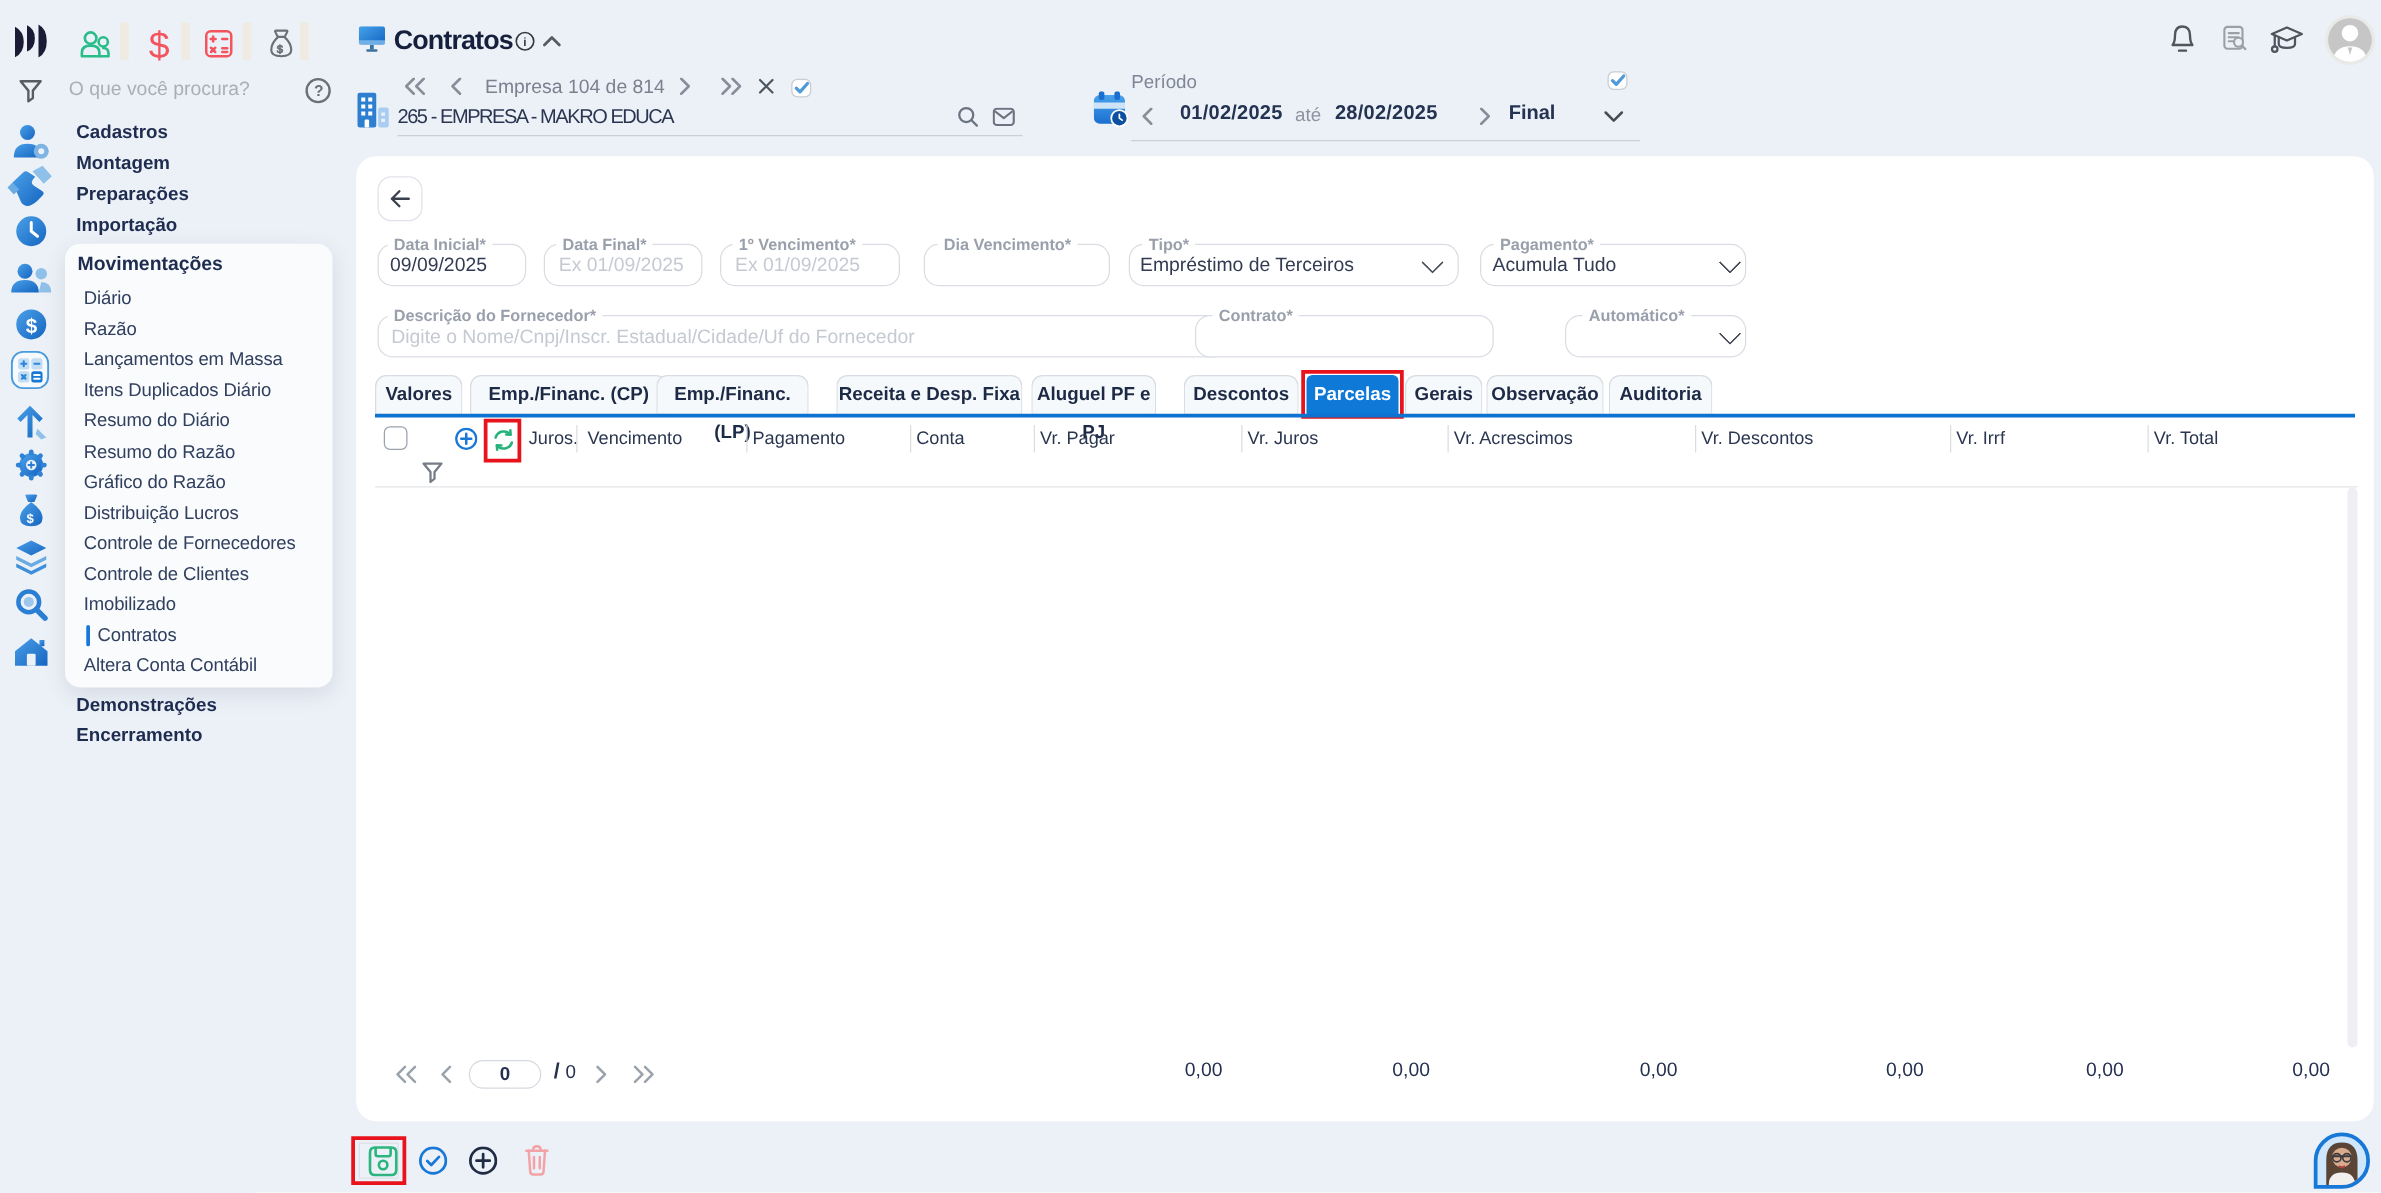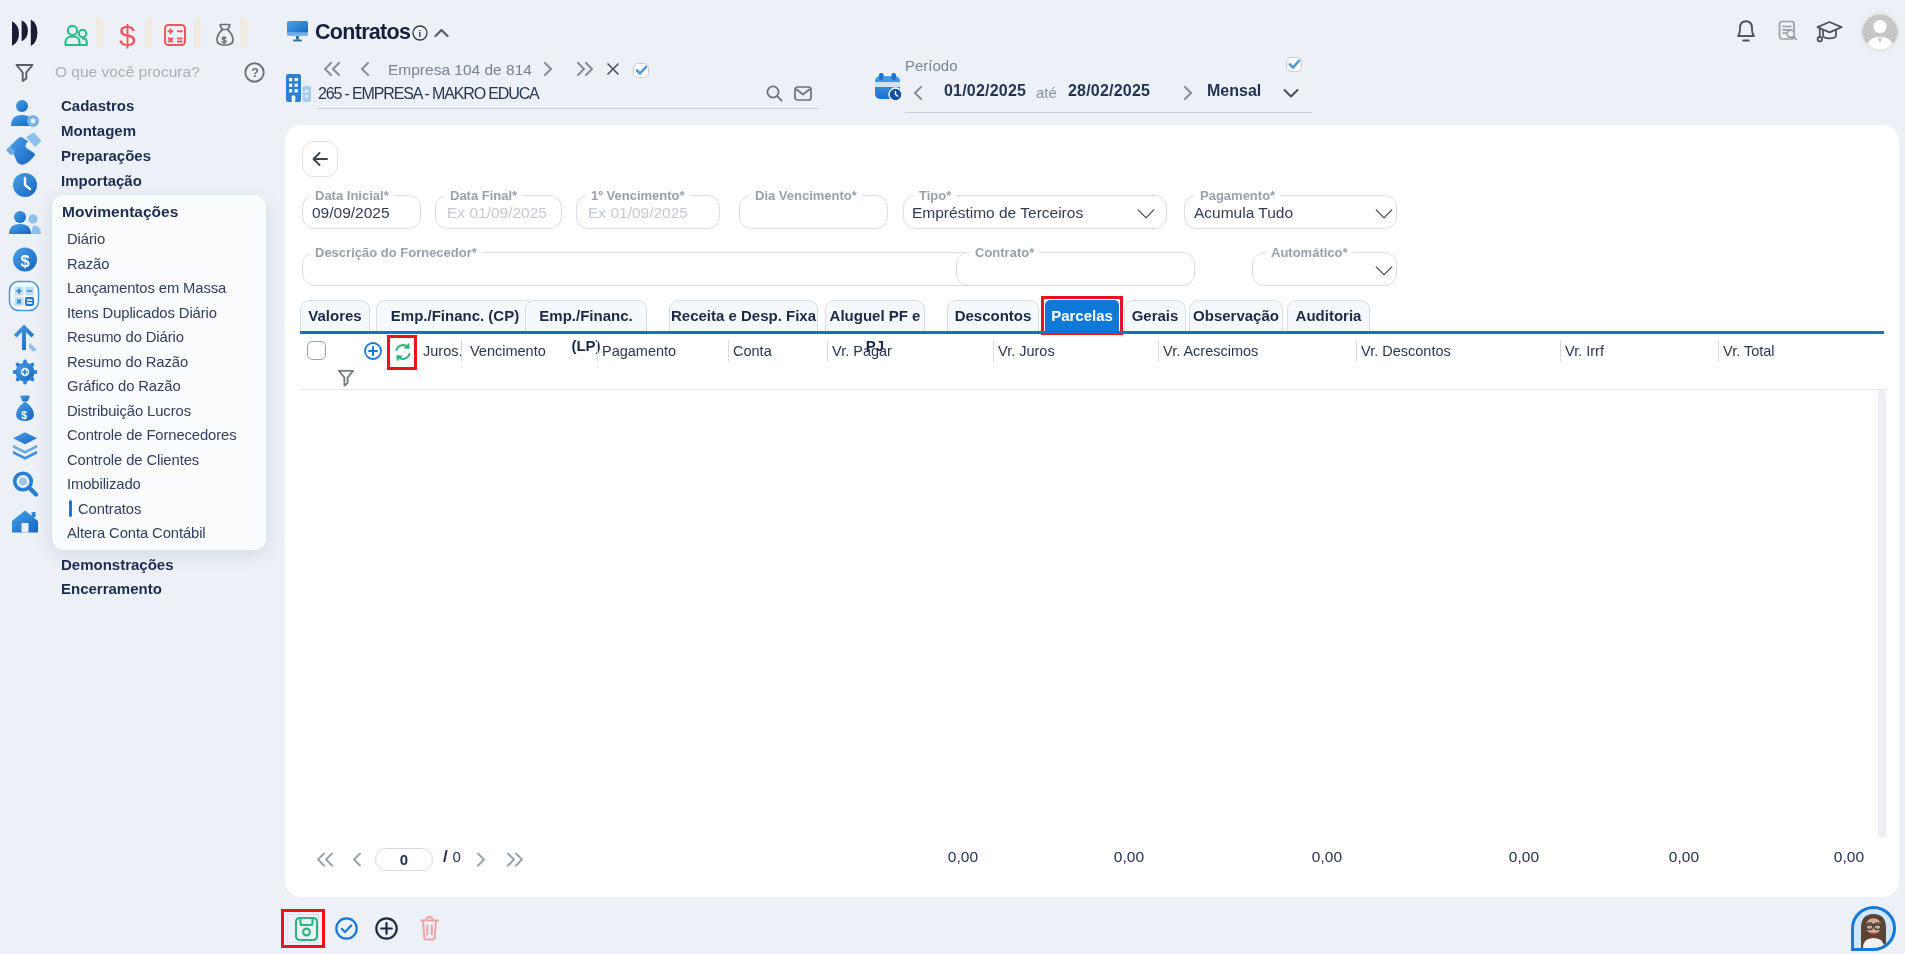--- a/index.html
+++ b/index.html
@@ -299,21 +299,21 @@
 <div class="a" id="perrow" style="left:905px;top:80px;width:410px;height:26px">
 <svg class="a" style="left:8px;top:6px" width="10" height="14" viewBox="0 0 10 14">
       <path d="M8,1 L2,7 L8,13" fill="none" stroke="#868e99" stroke-width="2" stroke-linecap="round" stroke-linejoin="round"></path>
     </svg>
 <span class="a" style="left:39px;top:2px;font-size:16px;font-weight:bold;color:#253352;letter-spacing:.2px">01/02/2025</span>
 <span class="a" style="left:131px;top:4px;font-size:15px;color:#8b93a0">até</span>
 <span class="a" style="left:163px;top:2px;font-size:16px;font-weight:bold;color:#253352;letter-spacing:.2px">28/02/2025</span>
 <svg class="a" style="left:278px;top:6px" width="10" height="14" viewBox="0 0 10 14">
       <path d="M2,1 L8,7 L2,13" fill="none" stroke="#868e99" stroke-width="2" stroke-linecap="round" stroke-linejoin="round"></path>
     </svg>
-<span class="a" style="left:302px;top:2px;font-size:16px;font-weight:bold;color:#253352">Mensal</span>
+<span class="a" style="left:302px;top:2px;font-size:16px;font-weight:bold;color:#253352">Final</span>
 <svg class="a" style="left:378px;top:8px" width="16" height="11" viewBox="0 0 16 11">
       <path d="M1.5,2 L8,8.5 L14.5,2" fill="none" stroke="#454c56" stroke-width="2" stroke-linecap="round" stroke-linejoin="round"></path>
     </svg>
 </div>
 <span class="a" style="left:1286px;top:57px;width:16px;height:15px;background:#fff;border:1.4px solid #c9ccd2;border-radius:5px"></span>
 <svg class="a" style="left:1288px;top:59px" width="13" height="11" viewBox="0 0 13 11">
     <path d="M2,5.5 L5,8.5 L11,1.8" fill="none" stroke="#4f9ad8" stroke-width="2.6" stroke-linecap="round" stroke-linejoin="round"></path>
   </svg>
 <div class="a" style="left:905px;top:112px;width:407px;height:1px;background:#c9cfd7"></div>
 
@@ -389,20 +389,21 @@
     <span class="chv" style="left:233px"></span>
   </div>
 <div class="fld" style="left:1184px;top:195px;width:213px">
     <span class="lbl" style="left:10px">Pagamento*</span>
     <span class="val" style="left:9px">Acumula Tudo</span>
     <span class="chv" style="left:190px"></span>
   </div>
 
 <div class="fld" style="left:302px;top:252px;width:681px">
     <span class="lbl" style="left:7px">Descrição do Fornecedor*</span>
+    <span class="ph" style="left:10px">Digite o Nome/Cnpj/Inscr. Estadual/Cidade/Uf do Fornecedor</span>
     <span class="mag" style="left:654px"></span>
   </div>
 <div class="fld" style="left:956px;top:252px;width:239px">
     <span class="lbl" style="left:13px">Contrato*</span>
   </div>
 <div class="fld" style="left:1252px;top:252px;width:145px">
     <span class="lbl" style="left:13px">Automático*</span>
     <span class="chv" style="left:122px"></span>
   </div>
 

